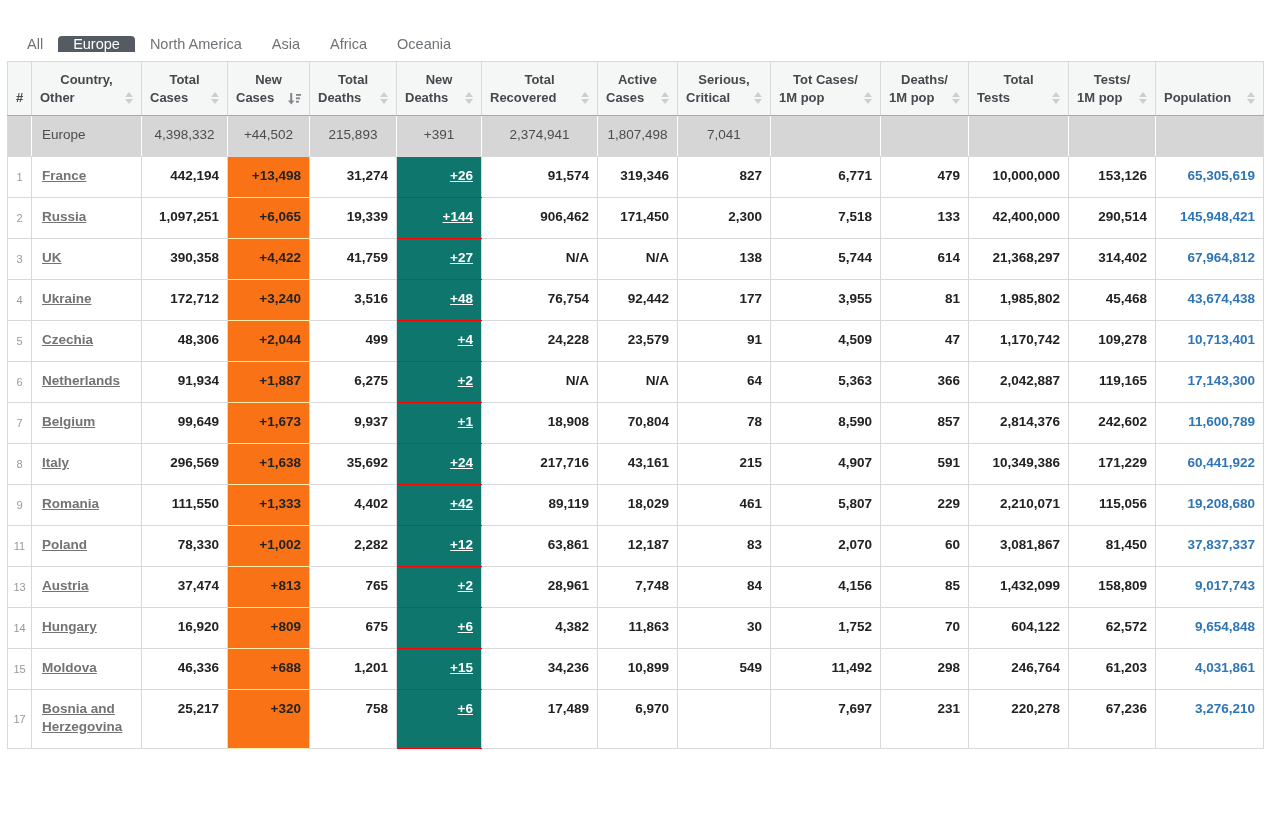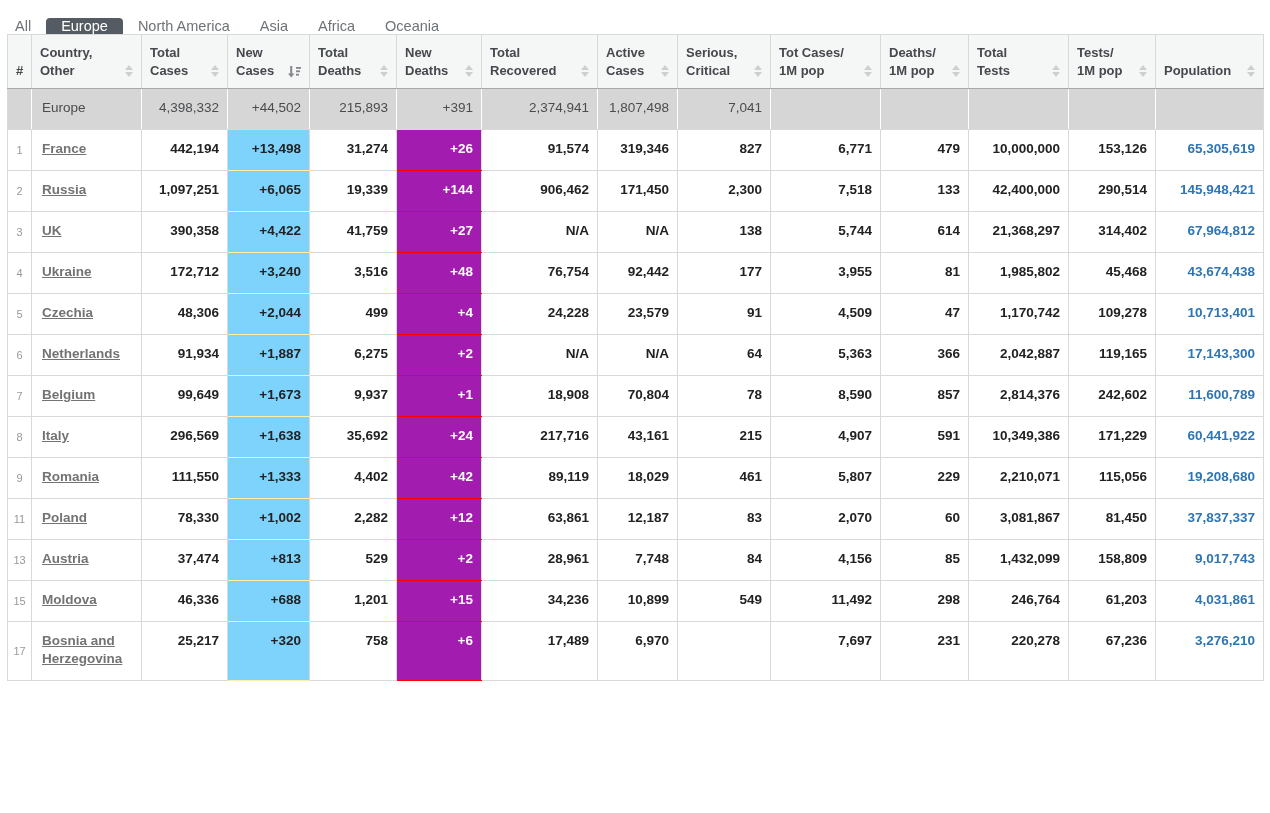--- a/index.html
+++ b/index.html
@@ -1,48 +1,48 @@
 <!DOCTYPE html>
 <html><head>
 <meta charset="utf-8">
 <style>
   html,body{margin:0;padding:0;background:#fff;}
   body{width:1270px;height:813px;overflow:hidden;font-family:"Liberation Sans",sans-serif;}
 
   
-  .tabbar{height:34px;display:flex;align-items:flex-end;}
+  .tabbar{height:34px;display:flex;align-items:center;padding-left:12px;margin-top:27px;}
   .tab{display:flex;align-items:center;padding:0 15px;font-size:14.5px;color:#6e7377;cursor:pointer;white-space:nowrap;}
   .tab.active{background:#545b62;color:#fff;border-radius:4px 4px 0 0;}
 
   
   table{border-collapse:collapse;table-layout:fixed;margin-left:7px;width:1257px;font-size:13.5px;border:1px solid #d9d9d9;}
   th,td{border:1px solid #d9d9d9;overflow:hidden;}
 
-  thead th{background:#f5f6f6;color:#45494d;font-weight:bold;font-size:13px;text-align:left;vertical-align:bottom;padding:9px 8px 8px 8px;border-bottom:1px solid #a9a9a9;}
+  thead th{background:#f5f6f6;color:#45494d;font-weight:bold;font-size:13px;text-align:center;vertical-align:bottom;padding:9px 8px 8px 8px;border-bottom:1px solid #a9a9a9;}
   .hc{line-height:18px;}
   .l2{display:flex;align-items:center;}
   .l2 .lbl{white-space:nowrap;}
 
   .sorticon{margin-left:auto;display:inline-flex;flex-direction:column;gap:2px;padding-left:4px;}
   .sorticon .tu{width:0;height:0;border-left:4px solid transparent;border-right:4px solid transparent;border-bottom:5px solid #cccfd2;}
   .sorticon .td2{width:0;height:0;border-left:4px solid transparent;border-right:4px solid transparent;border-top:5px solid #cccfd2;}
   .sortactive{margin-left:auto;padding-left:4px;display:inline-flex;}
 
   tr{height:39px;}
   td{vertical-align:top;padding:10px 8px 12px 8px;line-height:18px;}
   td.num{text-align:right;font-weight:bold;color:#222;}
   td.rank{color:#97999b;font-size:11px;text-align:center;vertical-align:middle;padding:0 2px;font-weight:normal;}
   td.country{padding-left:10px;}
   td.country a{color:#737373;font-weight:bold;text-decoration:underline;}
-  td.yellow{background:#7dd3fc;border-top-color:#ffeeaa;border-bottom-color:#ffeeaa;}
-  td.red{background:#a21caf;color:#fff;border-top-color:#ff0000;border-bottom-color:#ff0000;}
+  td.yellow{background:#f97316;border-top-color:#ffeeaa;border-bottom-color:#ffeeaa;}
+  td.red{background:#0f766e;color:#fff;border-top-color:#ff0000;border-bottom-color:#ff0000;text-decoration:underline;}
   td.pop{color:#2e75b5;cursor:pointer;}
 
   tr.totals{height:38px;}
-  tr.totals td{background:#d6d6d6;color:#4a4c4e;font-weight:normal;border-right-color:#fff;border-left-color:#fff;text-align:right;padding-top:10px;}
+  tr.totals td{background:#d6d6d6;color:#4a4c4e;font-weight:normal;border-right-color:#fff;border-left-color:#fff;text-align:center;padding-top:10px;}
   tr.totals td.rank{border-left-color:#d9d9d9;}
   tr.totals td:last-child{border-right-color:#d9d9d9;}
   tr.totals td.tlabel{text-align:left;padding-left:10px;}
 </style>
 </head>
 <body>
 
 <div class="tabbar">
   <div class="tab">All</div>
   <div class="tab active">Europe</div>
@@ -417,30 +417,46 @@
         <td class="num">60</td>
         <td class="num">3,081,867</td>
         <td class="num">81,450</td>
         <td class="num pop">37,837,337</td>
       </tr>
       <tr>
         <td class="rank">13</td>
         <td class="country"><a href="#">Austria</a></td>
         <td class="num">37,474</td>
         <td class="num yellow">+813</td>
-        <td class="num">529</td>
+        <td class="num">765</td>
         <td class="num red">+2</td>
         <td class="num">28,961</td>
         <td class="num">7,748</td>
         <td class="num">84</td>
         <td class="num">4,156</td>
         <td class="num">85</td>
         <td class="num">1,432,099</td>
         <td class="num">158,809</td>
         <td class="num pop">9,017,743</td>
+      </tr>
+      <tr>
+        <td class="rank">14</td>
+        <td class="country"><a href="#">Hungary</a></td>
+        <td class="num">16,920</td>
+        <td class="num yellow">+809</td>
+        <td class="num">675</td>
+        <td class="num red">+6</td>
+        <td class="num">4,382</td>
+        <td class="num">11,863</td>
+        <td class="num">30</td>
+        <td class="num">1,752</td>
+        <td class="num">70</td>
+        <td class="num">604,122</td>
+        <td class="num">62,572</td>
+        <td class="num pop">9,654,848</td>
       </tr>
       <tr>
         <td class="rank">15</td>
         <td class="country"><a href="#">Moldova</a></td>
         <td class="num">46,336</td>
         <td class="num yellow">+688</td>
         <td class="num">1,201</td>
         <td class="num red">+15</td>
         <td class="num">34,236</td>
         <td class="num">10,899</td>

